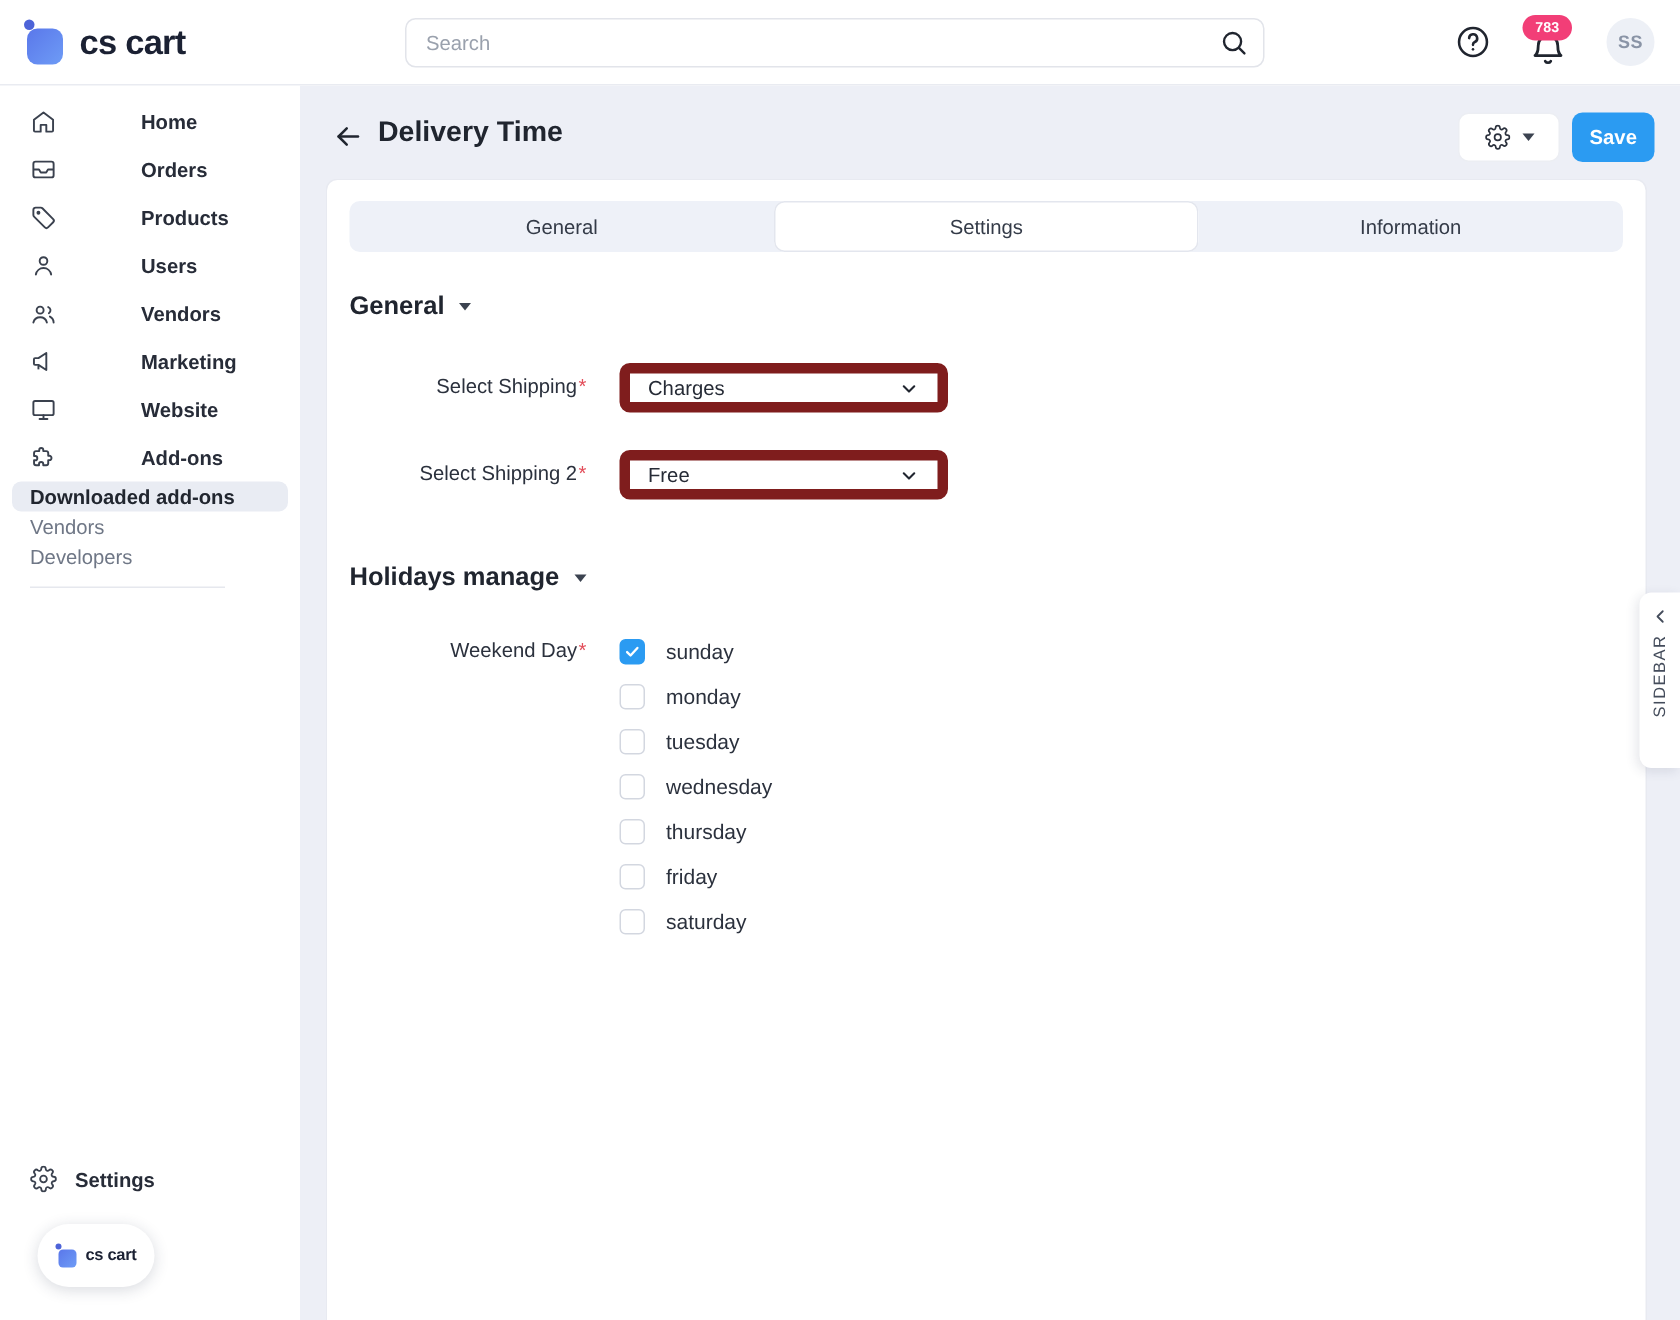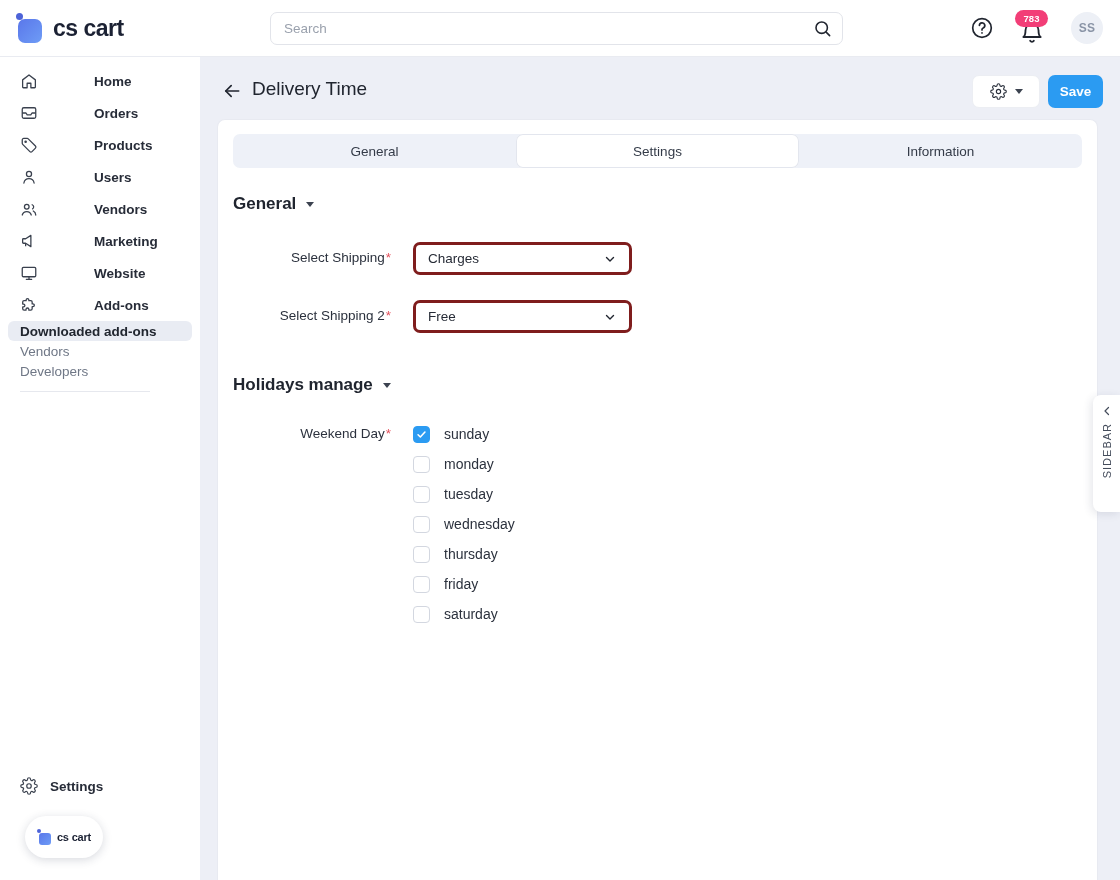--- a/index.html
+++ b/index.html
@@ -77,21 +77,21 @@
   .pill-mark { position: relative; width: 15px; height: 16px; }
   .pill-square { position: absolute; left: 2px; top: 4px; width: 12px; height: 12px; border-radius: 3px; background: linear-gradient(135deg,#5a77ea,#6e9cf6); }
   .pill-dot { position: absolute; left: 0; top: 0; width: 4px; height: 4px; border-radius: 50%; background: #4d63d8; }
   .pill-text { font-size: 11px; font-weight: 700; color: #1b2133; letter-spacing: -0.2px; }
 
   
   .main { position: absolute; left: 200px; top: 57px; width: 920px; height: 823px; background: #edeff6; }
 
   .page-header { position: absolute; left: 0; top: 0; width: 100%; height: 62px; }
   .back-btn { position: absolute; left: 22px; top: 24px; cursor: pointer; }
-  .page-title { position: absolute; left: 52px; top: 21px; font-size: 19px; font-weight: 400; color: #20252f; }
+  .page-title { position: absolute; left: 52px; top: 21px; font-size: 19px; font-weight: 700; color: #20252f; }
   .gear-btn {
     position: absolute; left: 772px; top: 18px; width: 68px; height: 33px; background: #ffffff;
     border: 1px solid #eceef3; border-radius: 7px; display: flex; align-items: center; justify-content: center; gap: 8px;
     cursor: pointer;
   }
   .save-btn {
     position: absolute; left: 848px; top: 18px; width: 55px; height: 33px; border: none; border-radius: 7px;
     background: #2b9bf2; color: #ffffff; font-size: 13.5px; font-weight: 600; font-family: inherit; cursor: pointer;
   }
   .caret-down { width: 0; height: 0; border-left: 4.5px solid transparent; border-right: 4.5px solid transparent; border-top: 5px solid #3c4350; }
@@ -117,21 +117,21 @@
   .sec-holidays { margin-top: 42px; }
 
   .form-row { display: flex; margin-top: 20px; }
   .form-row.first { margin-top: 28px; }
   .form-label {
     width: 173px; text-align: right; font-size: 13.5px; color: #2b313d; padding-top: 8px; flex: none;
   }
   .req { color: #e34f5b; margin-left: 1px; }
   .form-control { margin-left: 22px; }
   .select {
-    width: 219px; height: 33px; border: 3px solid #7f1d1d; border-radius: 7px; background: #fff;
+    width: 219px; height: 33px; border: 7px solid #7f1d1d; border-radius: 7px; background: #fff;
     display: flex; align-items: center; justify-content: space-between; padding: 0 12px;
     font-size: 13.5px; color: #262b36; cursor: pointer;
   }
   .days { display: flex; flex-direction: column; }
   .day-row { display: flex; align-items: center; height: 30px; cursor: pointer; }
   .checkbox {
     width: 17px; height: 17px; border: 1px solid #d3d7e0; border-radius: 4px; background: #fff;
     display: flex; align-items: center; justify-content: center; flex: none; cursor: pointer;
   }
   .checkbox.checked { background: #2b9bf2; border-color: #2b9bf2; }

